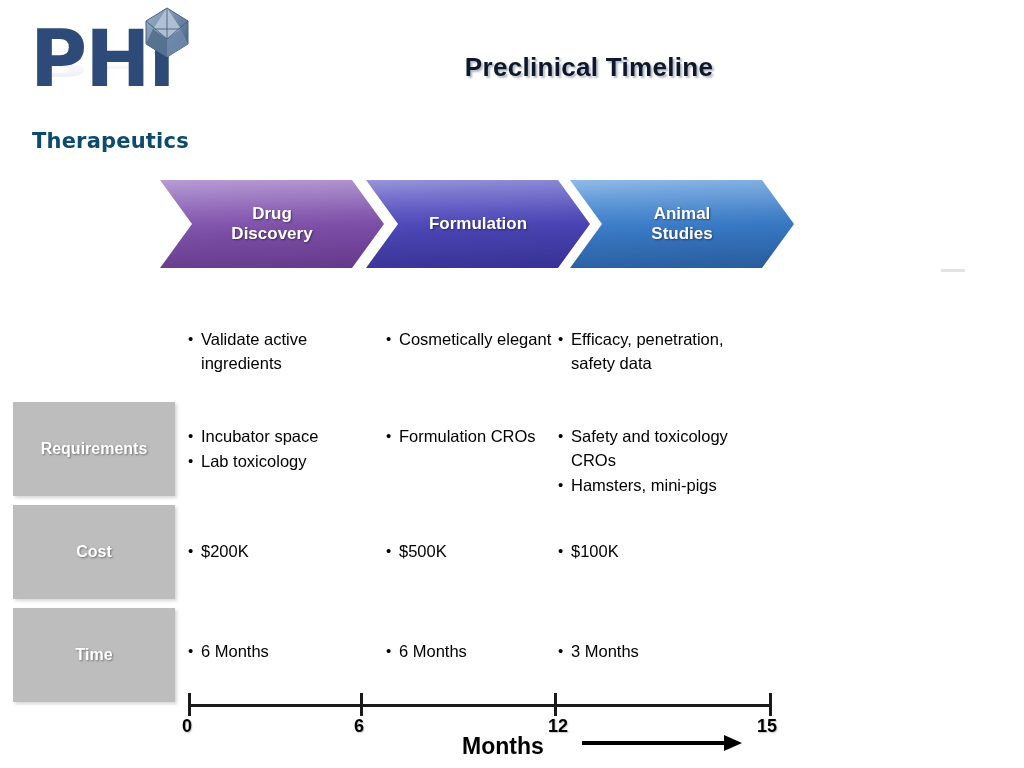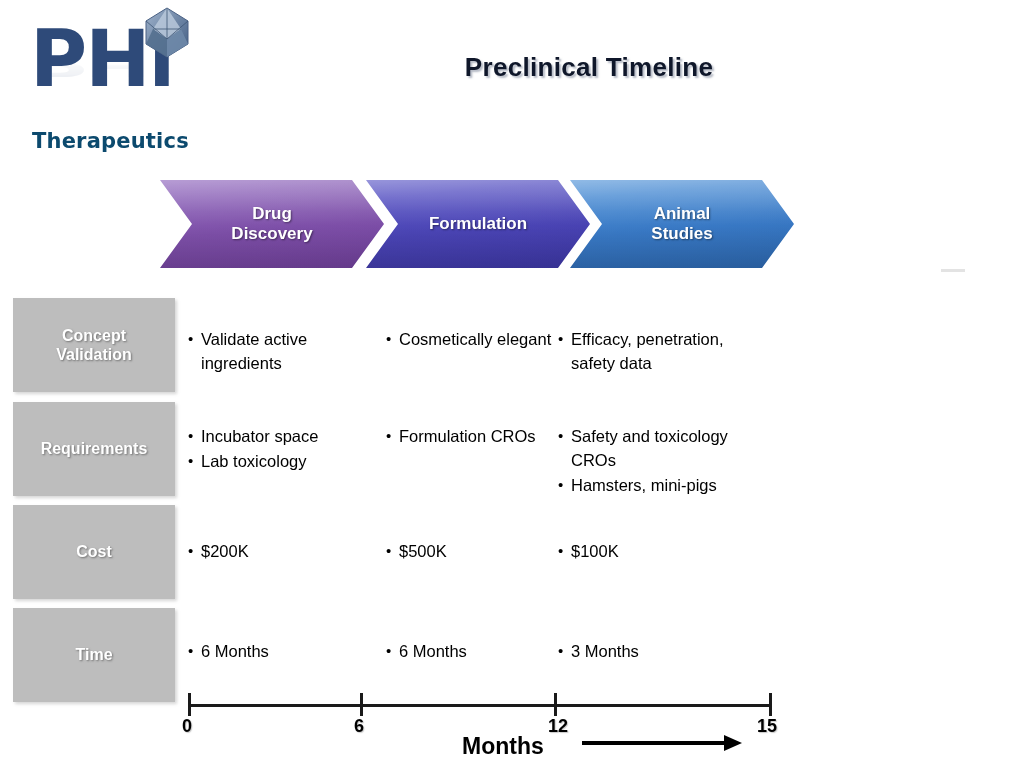--- a/index.html
+++ b/index.html
@@ -164,26 +164,20 @@
     </div>
 
     <div class="chev chev-3">
       <div class="chev-label">
         <span>Animal</span>
         <span>Studies</span>
       </div>
     </div>
   </div>
 
-  <div class="rowlabel rl-0">
-    <div>
-      <span>Concept</span><br>
-      <span>Validation</span>
-    </div>
-  </div>
   <div class="rowlabel rl-2">
     <span>Cost</span>
   </div>
   <div class="rowlabel rl-1">
     <span>Requirements</span>
   </div>
   <div class="rowlabel rl-3">
     <span>Time</span>
   </div>
 

